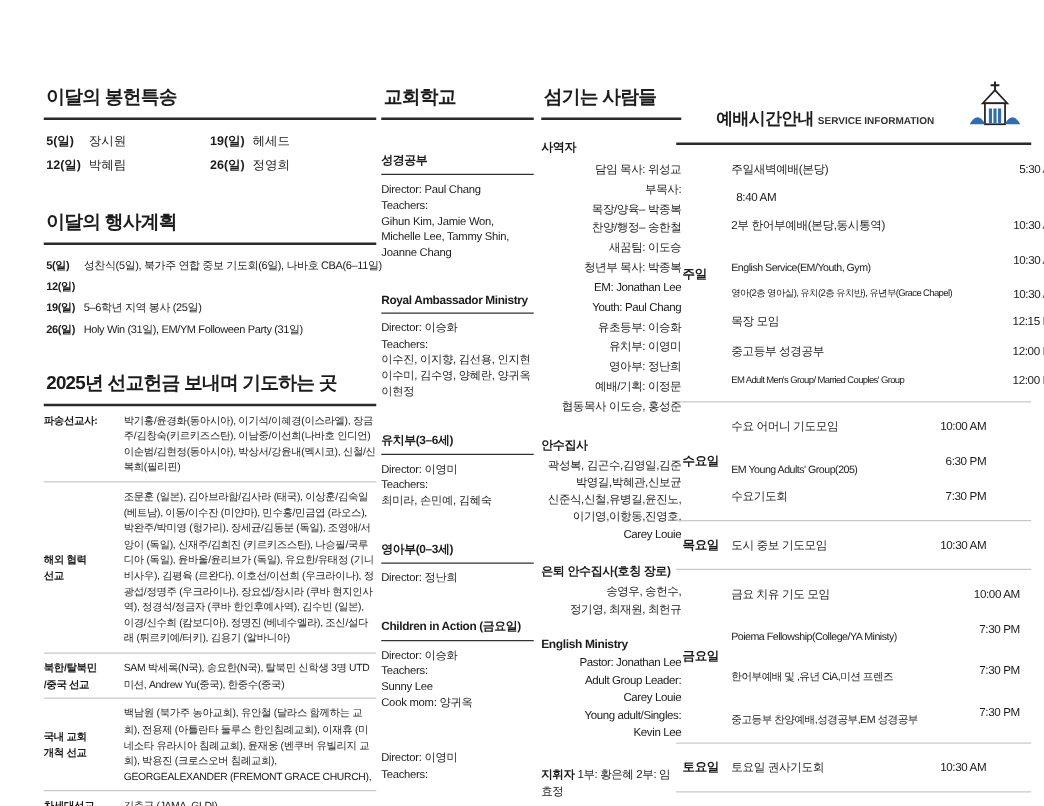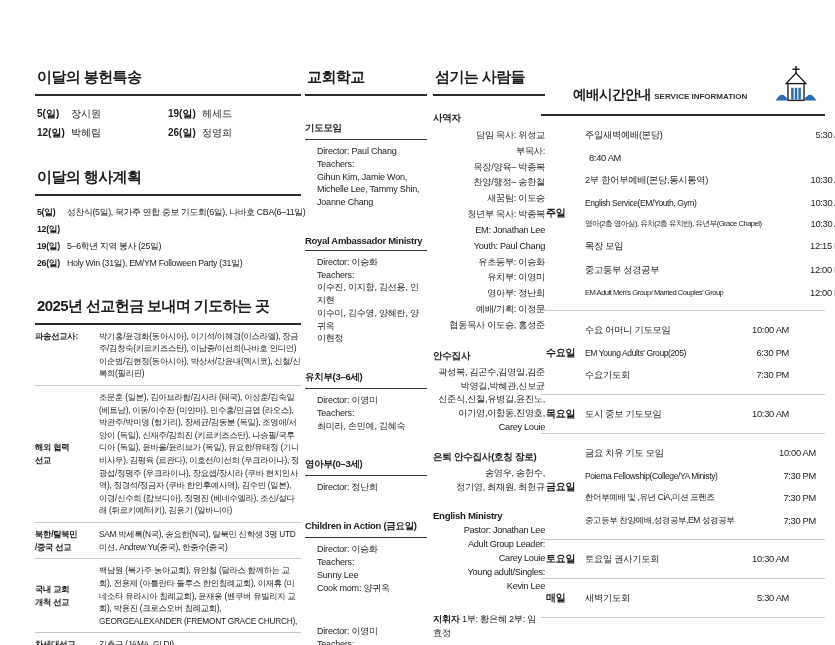--- a/index.html
+++ b/index.html
@@ -32,21 +32,21 @@
   .m-row{display:flex;border-bottom:1px solid #c9c9c9;padding:5px 0;}
   .m-label{width:64px;flex:none;font-weight:bold;font-size:8.4px;line-height:1.5;
     letter-spacing:-0.3px;white-space:pre-line;align-self:center;}
   .m-label.top{align-self:flex-start;}
   .m-text{flex:1;font-size:8.3px;line-height:1.52;letter-spacing:-0.25px;}
 
   
   .school-sec{margin:26px 0 0 0;}
   .school-head{font-size:9.5px;font-weight:bold;letter-spacing:-0.3px;margin:0;
     padding:0 0 4px 0;border-bottom:1.5px solid #333;}
-  .school-lines{padding-top:5px;margin-left:12px;}
+  .school-lines{padding-top:5px;}
   .school-line{font-size:9px;line-height:1.42;letter-spacing:-0.2px;min-height:7px;}
   .col2 > .sec-title{margin-bottom:6px;}
 
   
   .sv-group{margin-top:16px;}
   .sv-head{font-size:9.6px;font-weight:bold;letter-spacing:-0.3px;margin:0 0 3px 0;}
   .sv-line{font-size:9.2px;line-height:1.72;letter-spacing:-0.3px;text-align:right;}
   .sv-group.tightlines .sv-line{line-height:1.5;}
   .music-roles{margin-top:20px;}
   .music-role{font-size:9.2px;line-height:1.45;letter-spacing:-0.3px;margin-bottom:4px;white-space:pre-line;}
@@ -57,21 +57,21 @@
     padding-bottom:2px;height:48px;box-sizing:border-box;}
   .svc-title{font-size:13.5px;font-weight:bold;letter-spacing:-0.5px;margin:0 0 8px 0;}
   .svc-sub{font-size:8px;font-weight:bold;color:#333;letter-spacing:0;}
   .church-icon{margin-left:auto;margin-right:8px;}
   .svc-group{display:flex;border-bottom:1px solid #c9c9c9;padding:7px 0;}
   .svc-day{width:44px;flex:none;font-size:10px;font-weight:bold;letter-spacing:-0.3px;
     display:flex;align-items:center;justify-content:flex-start;padding-left:5px;box-sizing:border-box;}
   .svc-rows{flex:1;padding-right:36px;}
   .svc-row{display:flex;align-items:center;padding:5.5px 0;gap:45px;}
   .svc-name{flex:1;font-size:9.3px;letter-spacing:-0.3px;white-space:nowrap;}
-  .svc-name.tight{font-size:8.5px;letter-spacing:-0.4px;}
+  .svc-name.tight{font-size:8.5px;letter-spacing:-0.4px;margin-top:11px;}
   .svc-name.xtight{font-size:7.6px;letter-spacing:-0.5px;}
   .svc-time{flex:none;font-size:9.3px;letter-spacing:-0.3px;white-space:nowrap;margin-left:4px;}
 </style>
 </head>
 <body>
 
 <div>
 
   <div class="col col1">
     <section>
@@ -145,21 +145,21 @@
             <div class="m-text">김춘근 (JAMA, GLDI)</div>
           </div>
         </div>
     </section>
   </div>
 
   <div class="col col2">
     <h2 class="sec-title">교회학교</h2>
     <div id="school-sections">
         <div class="school-sec">
-          <h3 class="school-head">기도모임</h3>
+          <h3 class="school-head">성경공부</h3>
           <div class="school-lines">
             <div class="school-line">Director: Paul Chang</div>
             <div class="school-line">Teachers:</div>
             <div class="school-line">Gihun Kim, Jamie Won,</div>
             <div class="school-line">Michelle Lee, Tammy Shin,</div>
             <div class="school-line">Joanne Chang</div>
           </div>
         </div>
         <div class="school-sec">
           <h3 class="school-head">Royal Ambassador Ministry</h3>

